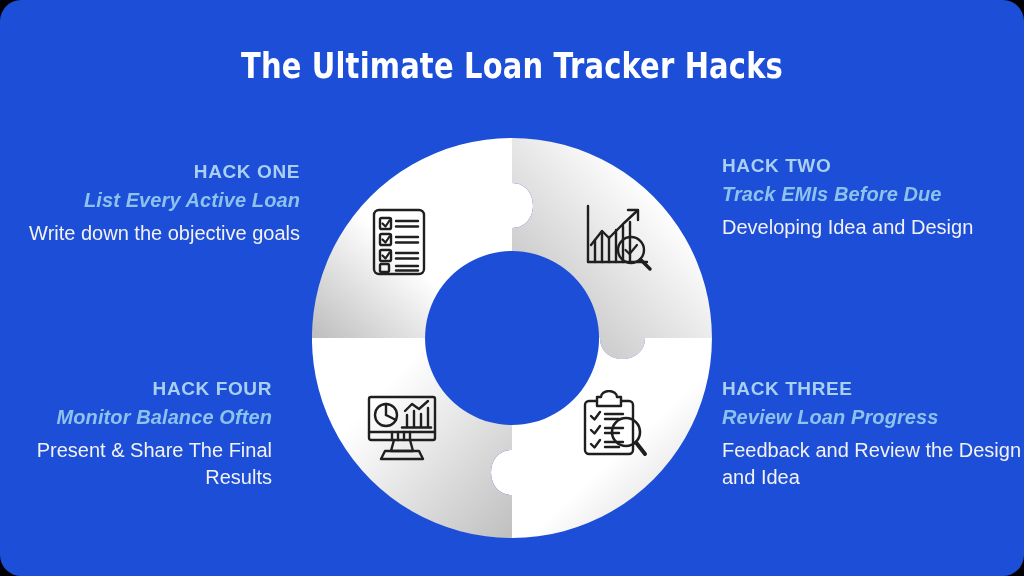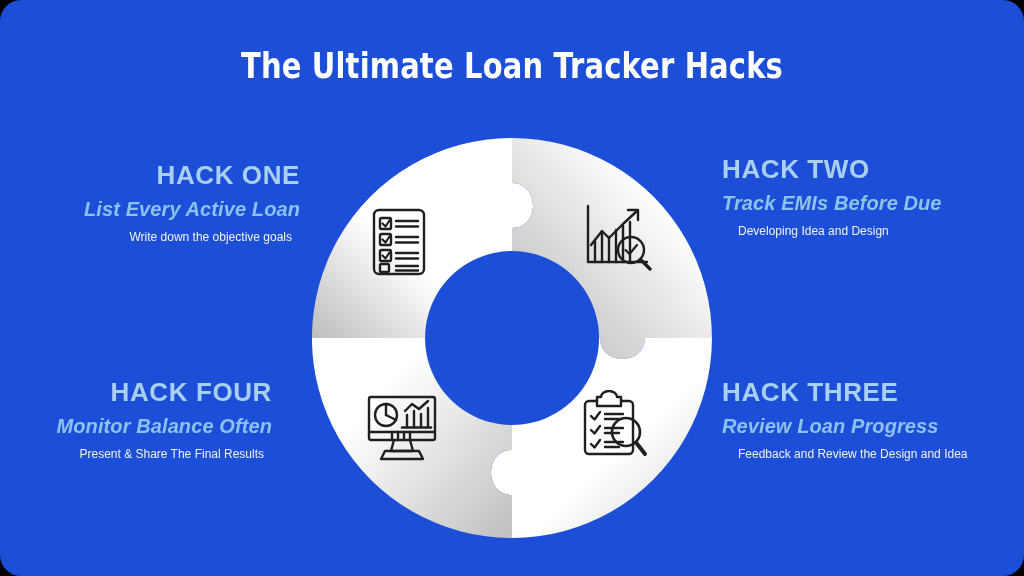--- a/index.html
+++ b/index.html
@@ -41,41 +41,40 @@
   .hack-block {
     position: absolute;
     width: 300px;
   }
   .hack-block.left  { text-align: right; }
   .hack-block.right { text-align: left; }
 
   .hack-kicker {
     color: #a9d0f0;
     font-weight: bold;
-    font-size: 26px;
+    font-size: 19px;
     letter-spacing: 0.6px;
     line-height: 1.22;
     margin: 0 0 5px 0;
   }
   .hack-heading {
     color: #8dc2ec;
     font-weight: bold;
     font-size: 20px;
     letter-spacing: 0.1px;
     line-height: 1.25;
     margin: 0 0 7px 0;
     font-style: italic;
   }
   .hack-desc {
     color: #f2f2f2;
-    font-size: 12px;
+    font-size: 20px;
     font-weight: normal;
     line-height: 1.33;
-    margin: 8px;
-    padding-left: 8px;
+    margin: 0;
   }
 
   #block-hack-one   { left: 0px;   top: 160px; }
   #block-hack-two   { left: 722px; top: 154px; }
   #block-hack-four  { left: -28px; top: 377px; }
   #block-hack-three { left: 722px; top: 377px; }
 
   
   #puzzle-donut {
     position: absolute;

